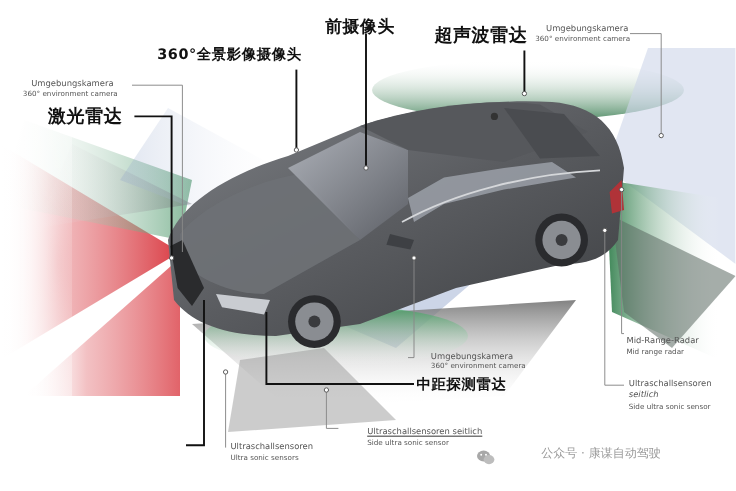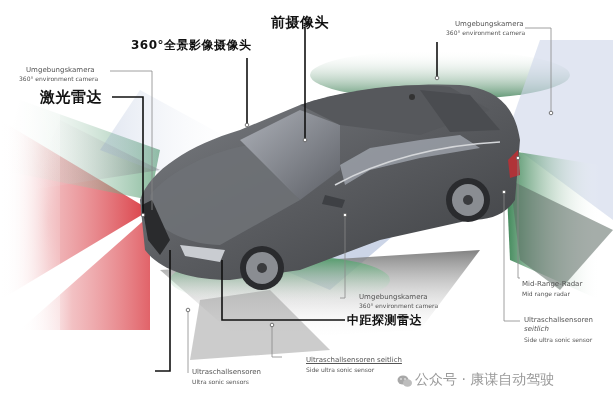--- a/index.html
+++ b/index.html
@@ -2,21 +2,21 @@
 <html><head>
 <meta charset="utf-8">
 <style>
   html, body { margin:0; padding:0; background:#ffffff; }
   body { width:613px; height:409px; position:relative; overflow:hidden; font-family:"DejaVu Sans", sans-serif; }
   .stage { position:absolute; left:0; top:0; width:563px; height:409px; }
   svg.scene { position:absolute; left:0; top:0; }
   .lbl-cn { position:absolute; font-family:"DejaVu Sans", sans-serif; font-weight:bold; color:#111; white-space:nowrap; letter-spacing:0.5px; }
   .lbl-de { position:absolute; font-family:"DejaVu Sans", sans-serif; font-size:7.5px; color:#555; white-space:nowrap; line-height:9px; }
   .lbl-en { position:absolute; font-family:"DejaVu Sans", sans-serif; font-size:6px; color:#555; white-space:nowrap; line-height:8px; }
-  .wm { position:absolute; font-family:"DejaVu Sans", sans-serif; font-size:14px; color:#9a9a9a; white-space:nowrap; }
+  .wm { position:absolute; font-family:"DejaVu Sans", sans-serif; font-size:10px; color:#9a9a9a; white-space:nowrap;margin-left:36px; }
   .wm-icon { position:absolute; width:16px; height:14px; }
 </style>
 </head>
 <body>
 
 <div class="stage">
 
   <svg class="scene" width="613" height="409" viewBox="0 0 613 409">
     <defs>
       <radialGradient id="fadeL" cx="0.8" cy="0.5" r="0.8">
@@ -165,20 +165,21 @@
       <circle cx="345" cy="215" r="1.8"></circle>
       <circle cx="518" cy="158" r="1.8"></circle>
       <circle cx="504" cy="192" r="1.8"></circle>
       <circle cx="272" cy="325" r="1.8"></circle>
       <circle cx="188" cy="310" r="1.8"></circle>
     </g>
   </svg>
 
   <div class="lbl-cn" style="left:271px;top:14px;font-size:14px;">前摄像头</div>
   <div class="lbl-cn" style="left:131px;top:37px;font-size:12px;text-align:center;">360°全景影像摄像头</div>
+  <div class="lbl-cn" style="left:362px;top:20px;font-size:15px;">超声波雷达</div>
   <div class="lbl-cn" style="left:40px;top:88px;font-size:15px;">激光雷达</div>
   <div class="lbl-cn" style="left:347px;top:312px;font-size:12px;">中距探测雷达</div>
 
   <div class="lbl-de" style="left:26px;top:66px;font-size:7px;">Umgebungskamera</div>
   <div class="lbl-en" style="left:19px;top:75px;">360° environment camera</div>
 
   <div class="lbl-de" style="left:455px;top:20px;font-size:7px;">Umgebungskamera</div>
   <div class="lbl-en" style="left:446px;top:29px;">360° environment camera</div>
 
   <div class="lbl-de" style="left:359px;top:293px;font-size:7px;">Umgebungskamera</div>

